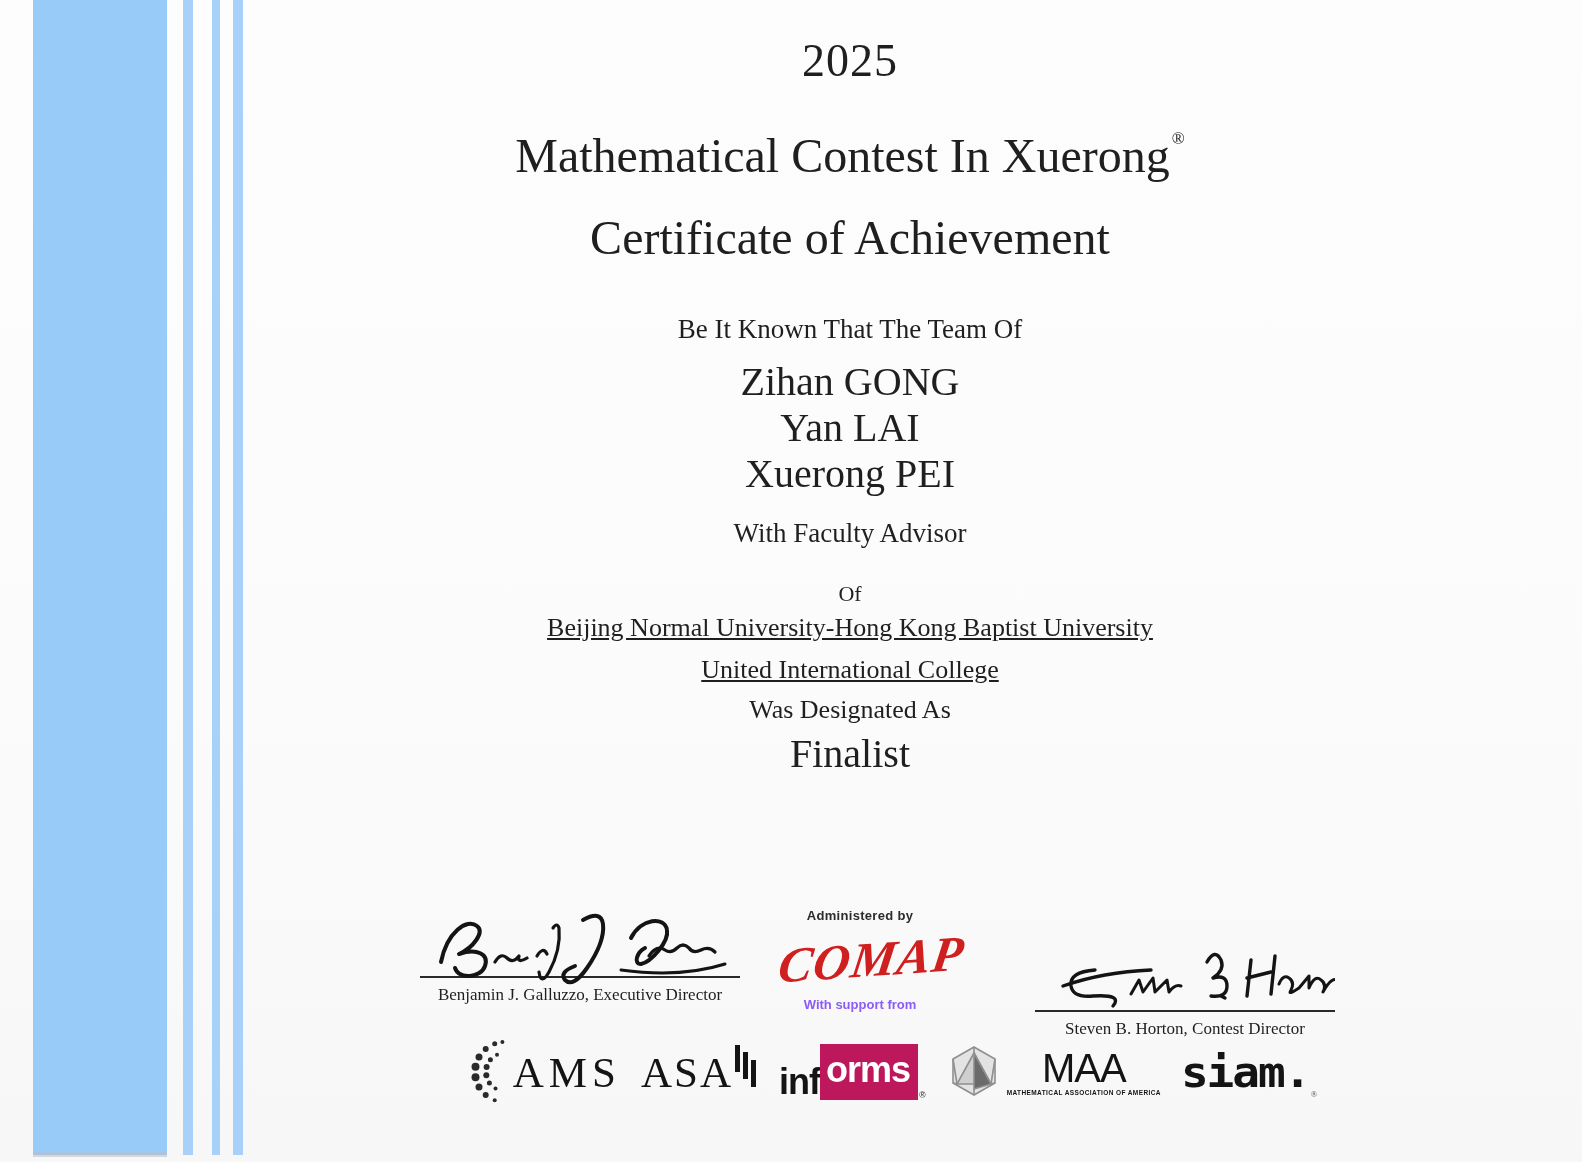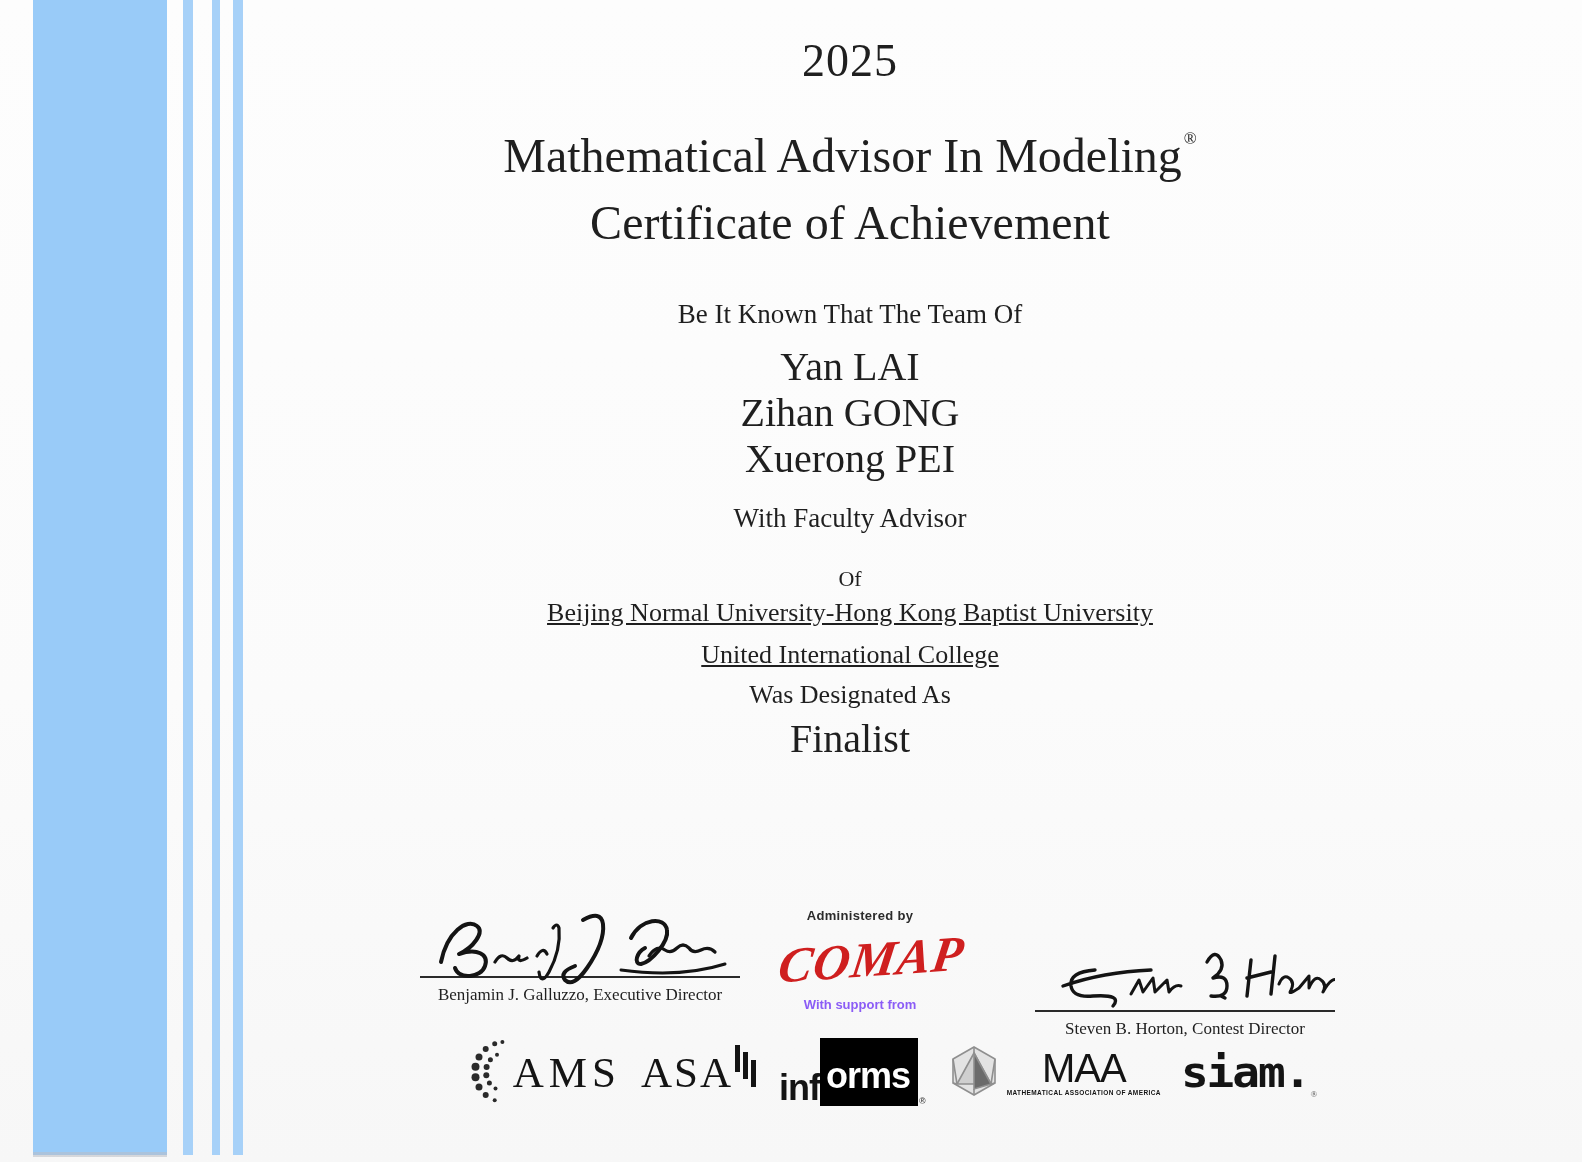--- a/index.html
+++ b/index.html
@@ -15,21 +15,21 @@
   .stripe.s1{left:183px;width:10px;}
   .stripe.s2{left:212px;width:8px;}
   .stripe.s3{left:233px;width:10px;}
   .band-shadow{position:absolute;left:33px;top:1152px;width:134px;height:5px;background:#b9bec4;opacity:.55;}
 
   
   .main{position:absolute;left:250px;top:0;width:1200px;text-align:center;}
   .year{font-size:46px;line-height:54px;margin-top:34px;letter-spacing:1px;}
   .title{font-size:48px;line-height:58px;margin-top:22px;}
   .title sup{font-size:17px;vertical-align:28px;margin-left:2px;}
-  .subtitle{font-size:48px;line-height:58px;margin-top:9px;}
+  .subtitle{font-size:48px;line-height:58px;margin-top:24px;}
   .team-intro{font-size:27px;line-height:32px;margin-top:46px;}
   .members{margin-top:14px;}
   .member{font-size:40px;line-height:46px;}
   .advisor-intro{font-size:27px;line-height:32px;margin-top:20px;}
   .advisor-name{font-size:42px;line-height:48px;margin-top:2px;}
   .of-label{font-size:22px;line-height:26px;margin-top:32px;}
   .inst{font-size:26px;line-height:42px;text-decoration:underline;}
   .designated{font-size:26px;line-height:30px;margin-top:4px;}
   .finalist{font-size:40px;line-height:46px;margin-top:6px;}
 
@@ -53,47 +53,47 @@
 
   
   .logo-row{position:absolute;left:540px;top:1036px;width:690px;height:72px;
     display:flex;align-items:center;justify-content:center;gap:20px;}
   .logo{display:flex;align-items:center;color:var(--logo-black,#141414);}
   .ams-text{font-size:43px;letter-spacing:5px;margin-left:2px;}
   .asa-text{font-size:43px;letter-spacing:2px;}
   .asa-bars{margin-left:2px;margin-top:-8px;}
   .informs{font-family:"Liberation Sans", sans-serif;font-weight:bold;align-items:flex-end;}
   .informs .in{font-size:36px;line-height:36px;letter-spacing:-1px;}
-  .informs .box{background:#000000;color:#fff;font-size:36px;line-height:36px;
-    padding:20px 8px 12px 6px;letter-spacing:-1px;}
+  .informs .box{background:#be185d;color:#fff;font-size:36px;line-height:36px;
+    padding:8px 8px 12px 6px;letter-spacing:-1px;}
   .reg-tiny{font-size:9px;align-self:flex-end;color:#555;margin-left:1px;}
   .maa{gap:5px;}
   .maa-txt{display:flex;flex-direction:column;align-items:center;font-family:"Liberation Sans", sans-serif;}
   .maa-name{font-size:40px;line-height:38px;font-weight:normal;letter-spacing:-1px;}
   .maa-caption{font-size:6.5px;font-weight:bold;letter-spacing:.4px;margin-top:2px;white-space:nowrap;}
   .siam{font-family:"DejaVu Sans Mono", monospace;font-weight:bold;font-size:46px;
     letter-spacing:-2px;transform:scaleY(.92);}
 </style>
 </head>
 <body>
 
 <div class="band"></div>
 <div class="stripe s1"></div>
 <div class="stripe s2"></div>
 <div class="stripe s3"></div>
 <div class="band-shadow"></div>
 
 <div class="main">
   <div class="year">2025</div>
-  <div class="title"><span>Mathematical Advisor In Modeling</span><sup>®</sup></div>
+  <div class="title"><span>Mathematical Contest In Xuerong</span><sup>®</sup></div>
   <div class="subtitle">Certificate of Achievement</div>
   <div class="team-intro">Be It Known That The Team Of</div>
   <div class="members">
+    <div class="member">Zihan GONG</div>
     <div class="member">Yan LAI</div>
-    <div class="member">Zihan GONG</div>
     <div class="member">Xuerong PEI</div>
   </div>
   <div class="advisor-intro">With Faculty Advisor</div>
   <div class="of-label">Of</div>
   <div class="inst">Beijing Normal University-Hong Kong Baptist University</div>
   <div class="inst">United International College</div>
   <div class="designated">Was Designated As</div>
   <div class="finalist">Finalist</div>
 </div>
 

